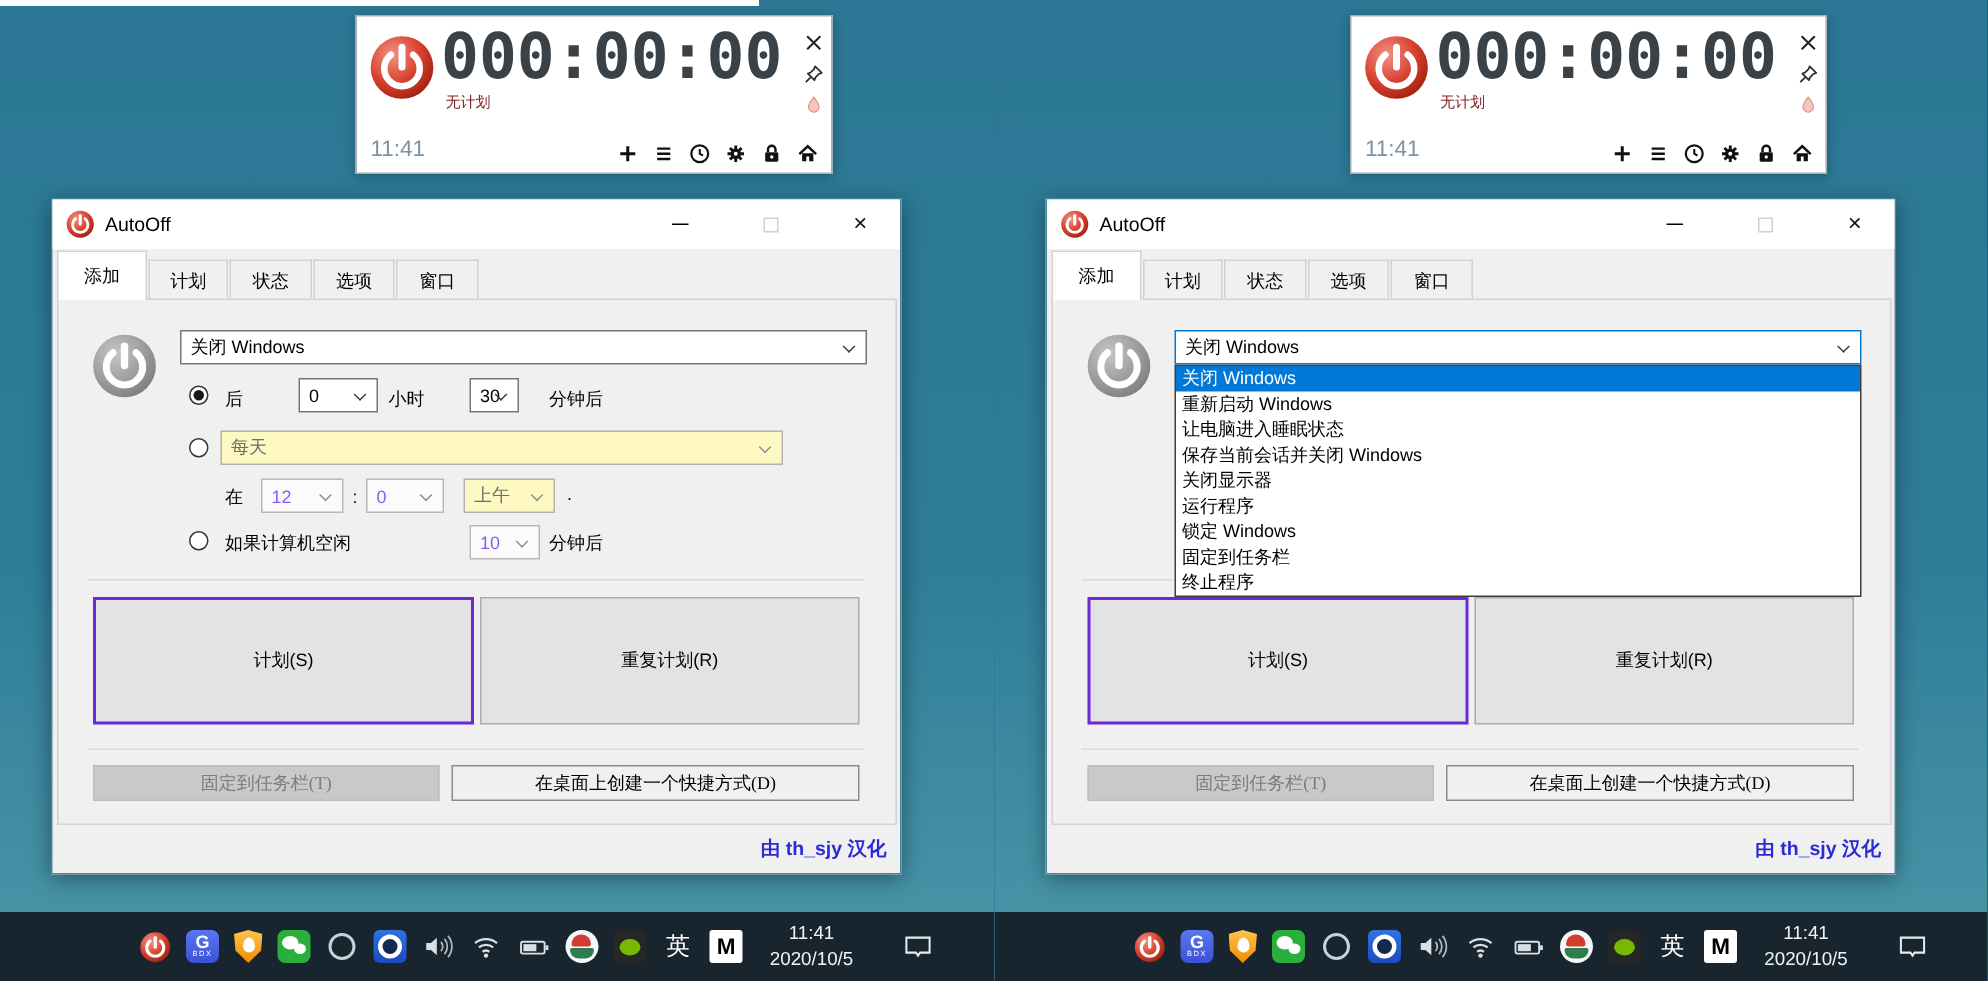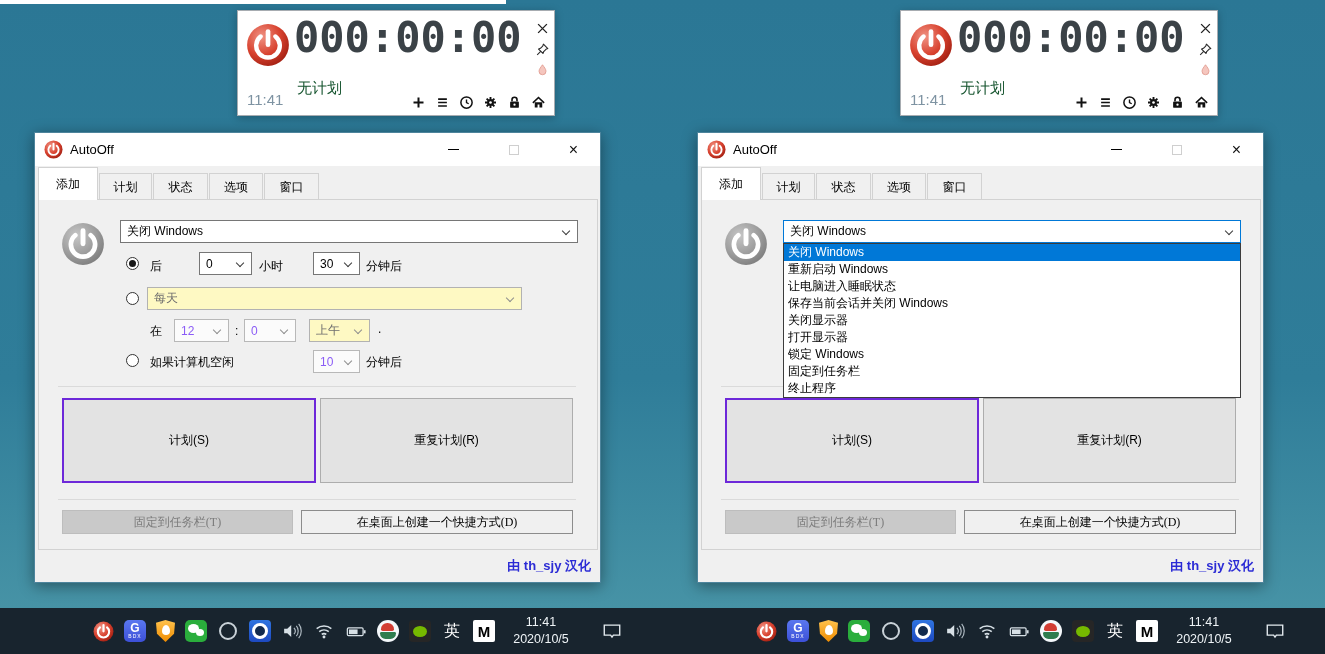--- a/index.html
+++ b/index.html
@@ -8,21 +8,21 @@
   .screen{position:absolute;top:0;height:654px;width:663px;overflow:hidden}
   .screen--left{left:0}
   .screen--right{left:663px;width:662px}
   .desktop{position:absolute;inset:0;background:linear-gradient(180deg,#2b7795 0%,#2f7d99 58%,#4b97a8 100%)}
   .top-strip{position:absolute;left:0;top:0;width:506px;height:4px;background:#fff}
 
   
   .timer{position:absolute;left:237px;top:10px;width:318px;height:106px;background:#fff;border:1px solid #a7acb1;box-shadow:0 2px 8px rgba(0,0,0,.25)}
   .t-pwr{position:absolute;left:8px;top:12px;width:44px;height:44px}
   .t-time{position:absolute;left:56px;top:4px;font:bold 42px/46px "DejaVu Sans Mono",monospace;color:#3b4247;letter-spacing:0;white-space:nowrap}
-  .t-status{position:absolute;left:59px;top:68px;font-size:15px;color:#14532d}
+  .t-status{position:absolute;left:59px;top:50px;font-size:10px;color:#7f1d1d}
   .t-clock{position:absolute;left:9px;bottom:7px;font-size:15px;color:#7e93a2}
   .t-side{position:absolute;right:4px;top:10px;display:flex;flex-direction:column;gap:6px;align-items:center}
   .t-side .t-ic{width:15px;height:15px;display:block;cursor:pointer}
   .t-actions{position:absolute;right:8px;bottom:5px;display:flex;gap:9px;align-items:center}
   .t-actions .t-ic{width:15px;height:15px;display:block;cursor:pointer}
   .t-ic svg{width:100%;height:100%;display:block}
 
   
   .app-window{position:absolute;left:34px;top:132px;width:567px;height:451px;background:#f0f0f0;border:1px solid #4d849c;box-shadow:0 3px 14px rgba(0,0,0,.4)}
   .titlebar{position:absolute;left:0;top:0;right:0;height:33px;background:#fff}
@@ -46,21 +46,21 @@
   .form-pwr{position:absolute;left:22px;top:22px;width:44px;height:44px}
 
   .combo{position:absolute;height:23px;background:#fff;border:1px solid #767676;font-size:12px;display:flex;align-items:center;padding:0 18px 0 6px;color:#000;white-space:nowrap;overflow:hidden;cursor:default}
   .combo .chev{position:absolute;right:8px;top:7px;width:6px;height:6px;border-right:1.5px solid #3c3c3c;border-bottom:1.5px solid #3c3c3c;transform:rotate(45deg)}
   .combo.dis{background:#fef9c3;color:#6e6e6e;border-color:#b2b2b2}
   .combo.semi{background:#fbfbfb;color:#8b5cf6;border-color:#b8b8b8}
   .combo.dis .chev,.combo.semi .chev{border-color:#8f8f8f}
   .action-combo{left:81px;top:20px;width:458px}
   .screen--right .action-combo{border-color:#0078d7}
   .c-hours{left:160px;top:52px;width:53px}
-  .c-mins{left:274px;top:52px;width:47px}
+  .c-mins{left:274px;top:52px;width:33px}
   .c-daily{left:108px;top:87px;width:375px}
   .c-h12{left:135px;top:119px;width:55px}
   .c-m0{left:205px;top:119px;width:52px}
   .c-ampm{left:270px;top:119px;width:61px}
   .c-idle{left:274px;top:150px;width:47px}
 
   .combo-popup{position:absolute;left:81px;top:43px;width:458px;background:#fff;border:1px solid #3c3c3c;z-index:30}
   .opt{height:17px;line-height:17px;font-size:12px;padding:0 4px;color:#000;white-space:nowrap;overflow:hidden;cursor:pointer}
   .opt-sel{background:#0078d7;color:#fff}
 
@@ -492,21 +492,21 @@
         <span>关闭 Windows</span>
             <i class="chev"></i>
       </div>
 
       <div class="combo-popup">
         <div class="opt opt-sel">关闭 Windows</div>
         <div class="opt">重新启动 Windows</div>
         <div class="opt">让电脑进入睡眠状态</div>
         <div class="opt">保存当前会话并关闭 Windows</div>
         <div class="opt">关闭显示器</div>
-        <div class="opt">打开显示器</div>
+        <div class="opt">运行程序</div>
         <div class="opt">锁定 Windows</div>
         <div class="opt">固定到任务栏</div>
         <div class="opt">终止程序</div>
       </div>
 
       <span class="radio checked r1"></span>
       <span class="lbl l-after">后</span>
       <div class="combo c-hours">
             <span>0</span>
             <i class="chev"></i>

